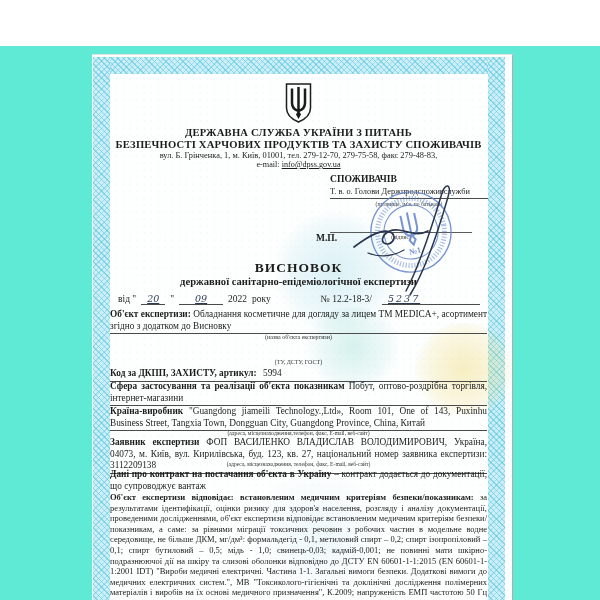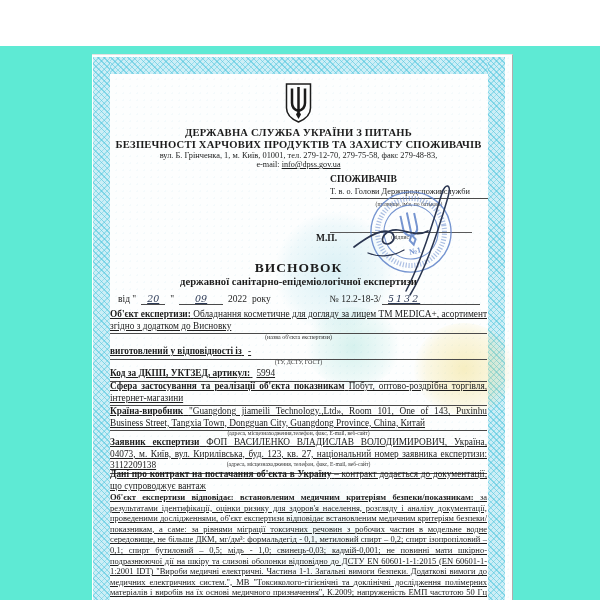--- a/index.html
+++ b/index.html
@@ -46,23 +46,23 @@
 
   .title-main{top:205px;font-weight:bold;font-size:13.5px;letter-spacing:1px;}
   .title-sub{top:221px;font-weight:bold;font-size:10.6px;}
 
   .dateline{position:absolute;top:238px;left:26px;width:362px;display:flex;align-items:baseline;gap:5px;font-size:9.5px;}
   .hw{font-style:italic;font-family:"DejaVu Serif",serif;color:#2e3b57;display:inline-block;text-align:center;text-decoration:underline;}
   .uline{border-bottom:1px solid #4a4a4a;}
   .hw-day{min-width:24px;}
   .hw-month{min-width:44px;}
   .hw-num{min-width:92px;text-align:left;padding-left:6px;letter-spacing:2px;}
-  .numgrp{margin-left:auto;display:flex;align-items:baseline;gap:1px;}
+  .numgrp{margin-left:auto;display:flex;align-items:baseline;gap:10px;}
 
-  .field{position:absolute;left:18px;width:377px;font-size:9.3px;line-height:11.6px;text-align:justify;text-decoration:underline;}
+  .field{position:absolute;left:18px;width:377px;font-size:9.3px;line-height:11.6px;text-align:justify;}
   .field .b, .b{font-weight:bold;}
   .rule{border-bottom:1px solid #4a4a4a;padding-bottom:1px;}
   .caption{position:absolute;left:18px;width:377px;text-align:center;font-size:6px;color:#333;}
 
   .f-object{top:254px;}     .cap-object{top:279px;}
   .f-accordance{top:291px;} .cap-accordance{top:304px;}
   .f-code{top:313px;}
   .f-scope{top:326px;}
   .f-manufacturer{top:351px;} .cap-manufacturer{top:375px;font-size:5.6px;}
   .f-applicant{top:382px;}    .cap-applicant{top:406px;font-size:5.6px;}
@@ -130,38 +130,34 @@
 
     <div class="dateline">
       <span>від "</span>
         <span class="hw hw-day uline">20</span>
         <span>"</span>
       <span class="hw hw-month uline">09</span>
       <span>2022</span>
       <span>року</span>
       <span class="numgrp">
         <span>№ 12.2-18-3/</span>
-        <span class="hw hw-num uline">5132</span>
+        <span class="hw hw-num uline">5237</span>
       </span>
     </div>
 
     <div class="field f-object rule">
       <span class="b">Об'єкт експертизи:</span>
       <span>Обладнання косметичне для догляду за лицем ТМ MEDICA+, асортимент згідно з додатком до Висновку</span>
     </div>
     <div class="caption cap-object">(назва об'єкта експертизи)</div>
 
-    <div class="field f-accordance rule">
-      <span class="b">виготовлений у відповідності із</span>
-      <span class="val">-</span>
-    </div>
     <div class="caption cap-accordance">(ТУ, ДСТУ, ГОСТ)</div>
 
     <div class="field f-code rule">
-      <span class="b">Код за ДКПП, УКТЗЕД, артикул:</span>
+      <span class="b">Код за ДКПП, ЗАХИСТУ, артикул:</span>
       <span class="val">5994</span>
     </div>
 
     <div class="field f-scope rule">
       <span class="b">Сфера застосування та реалізації об'єкта показникам</span>
       <span>Побут, оптово-роздрібна торгівля, інтернет-магазини</span>
     </div>
 
     <div class="field f-manufacturer rule">
       <span class="b">Країна-виробник</span>

